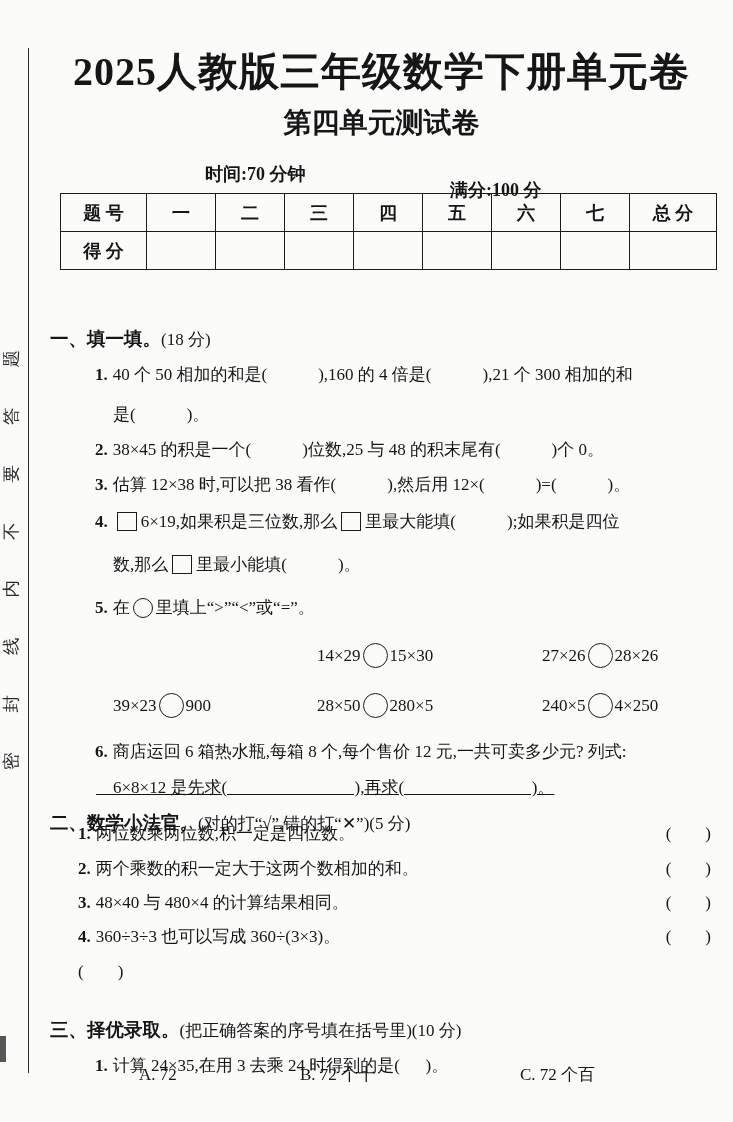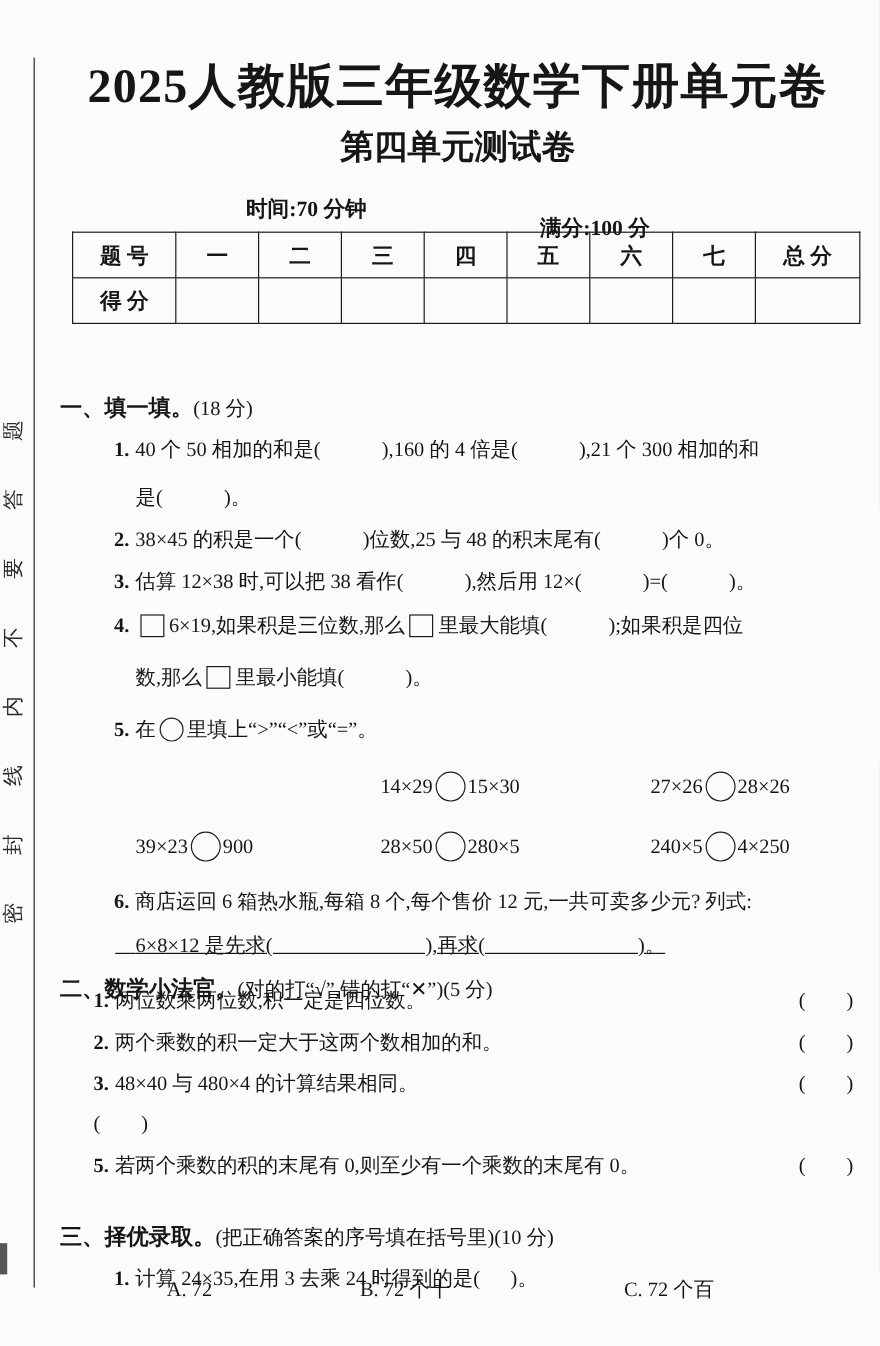--- a/index.html
+++ b/index.html
@@ -16,21 +16,21 @@
   }
   .abs { position: absolute; white-space: pre; }
   .line { font-size: 17px; line-height: 25px; }
   .num { font-weight: bold; padding-right: 5px; }
   .page-header { left: 40px; right: 10px; text-align: center; white-space: pre; }
   .doc-title { font-size: 40px; font-weight: bold; letter-spacing: 1px; }
   .doc-subtitle { font-size: 28px; font-weight: bold; }
   .info-label { font-size: 18px; font-weight: bold; }
   .sec-head .t {
     font-weight: bold; font-size: 18.5px;
-    font-family: Liberation Sans, sans-serif;
+    font-family: Liberation Serif, serif;
   }
   .sec-head .n { font-size: 17px; }
   .score-table { border-collapse: collapse; table-layout: fixed; }
   .score-table td {
     border: 1.7px solid #1c1c1c;
     text-align: center; vertical-align: middle;
     font-size: 18px; font-weight: bold; height: 38px; padding: 0;
   }
   .seal-line { border-left: 1.7px solid #2a2a2a; width: 0; }
   .seal-text {
@@ -154,24 +154,24 @@
   </div>
   <div class="abs line tf-row" style="left:78px; top:856px; right:22px;">
     <span><span class="num">2.</span><span>两个乘数的积一定大于这两个数相加的和。</span></span>
     <span>(        )</span>
   </div>
   <div class="abs line tf-row" style="left:78px; top:890px; right:22px;">
     <span><span class="num">3.</span><span>48×40 与 480×4 的计算结果相同。</span></span>
     <span>(        )</span>
   </div>
   <div class="abs line tf-row" style="left:78px; top:924px; right:22px;">
+    <span><span class="num">4.</span><span>360÷3÷3 也可以写成 360÷(3×3)。</span></span>
     <span>(        )</span>
   </div>
   <div class="abs line tf-row" style="left:78px; top:959px; right:22px;">
-    <span><span class="num">5.</span><span>若两个乘数的积的末尾有 0,则至少有一个乘数的末尾有 0。</span></span>
     <span>(        )</span>
   </div>
 
   <div class="abs line sec-head" style="left:33px; top:993px;">
     <span class="t">三、择优录取。</span><span class="n">(把正确答案的序号填在括号里)(10 分)</span>
   </div>
 
   <div class="abs line" style="left:78px; top:1028px;">
     <span class="num">1.</span><span>计算 24×35,在用 3 去乘 24 时得到的是(      )。</span>
   </div>

